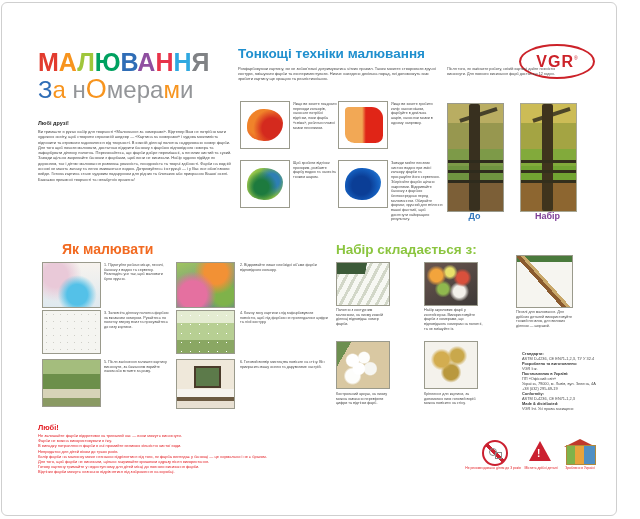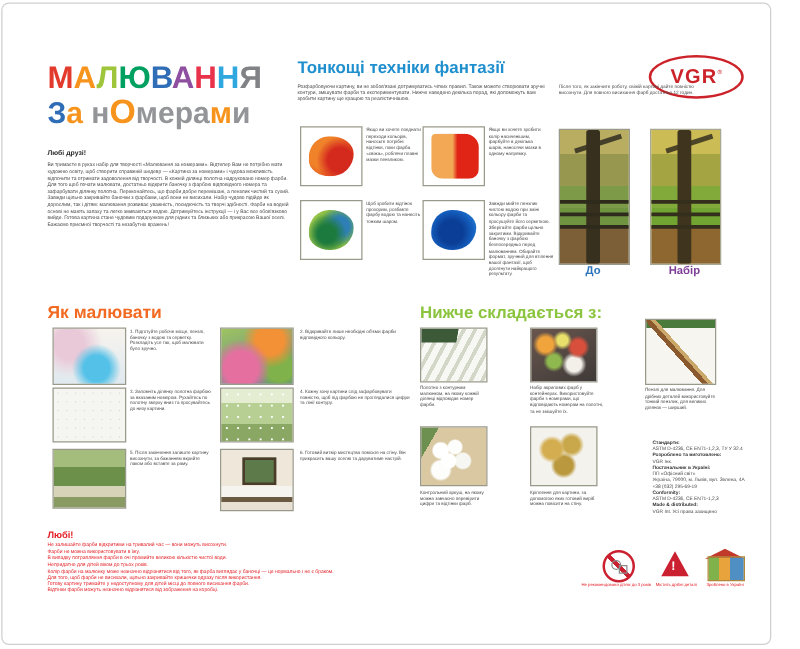--- a/index.html
+++ b/index.html
@@ -2,21 +2,21 @@
 <html><head>
 <meta charset="utf-8">
 <style>
   html,body{margin:0;padding:0;}
   body{width:640px;height:519px;position:relative;background:#ffffff;
        font-family:"Liberation Sans", sans-serif;color:#3c3c3c;overflow:hidden;}
   .abs{position:absolute;}
   .sheet{left:1px;top:2px;width:614px;height:512px;border:1px solid #cfcfcf;border-radius:6px;background:#fff;}
   
   .title1{left:38px;top:48px;font-size:25px;font-weight:700;letter-spacing:0px;line-height:28px;}
-  .title2{left:38px;top:76px;font-size:24px;font-weight:700;line-height:26px;}
+  .title2{left:38px;top:76px;font-size:24px;font-weight:400;line-height:26px;}
   .big-letter{font-size:27px;}
   .dear{left:38px;top:120px;font-size:5.5px;font-weight:bold;color:#2b2b2b;}
   .intro{left:38px;top:129px;width:196px;font-size:4px;line-height:5.3px;color:#4a4a4a;}
   
   .h-tech{left:238px;top:46px;font-size:13.5px;font-weight:800;}
   .h-how{left:38px;top:241px;font-size:14px;font-weight:800;}
   .h-kit{left:336px;top:242px;font-size:13.5px;font-weight:800;}
   .h-warn{left:38px;top:423px;font-size:7.5px;font-weight:800;}
   .tech-intro{left:238px;top:66px;width:202px;font-size:4px;line-height:5.1px;color:#4a4a4a;}
   .tiny{font-size:3.7px;line-height:4.7px;color:#4a4a4a;}
@@ -76,21 +76,21 @@
 <body>
 
 <div class="abs sheet"></div>
 
 <div class="abs title1"><span style="color: rgb(226, 59, 46);">М</span><span style="color: rgb(247, 148, 30);">А</span><span style="color: rgb(159, 198, 59);">Л</span><span style="color: rgb(0, 161, 96);">Ю</span><span style="color: rgb(47, 109, 182);">В</span><span style="color: rgb(143, 79, 160);">А</span><span style="color: rgb(232, 51, 74);">Н</span><span style="color: rgb(47, 168, 224);">Н</span><span style="color: rgb(128, 130, 133);">Я</span></div>
 <div class="abs title2"><span style="color: rgb(47, 109, 182);">З</span><span style="color: rgb(247, 148, 30);">а</span><span> </span><span style="color: rgb(147, 149, 152);">н</span><span class="big-letter" style="color: rgb(247, 148, 30);">О</span><span style="color: rgb(147, 149, 152);">м</span><span style="color: rgb(147, 149, 152);">е</span><span style="color: rgb(147, 149, 152);">р</span><span style="color: rgb(147, 149, 152);">а</span><span style="color: rgb(247, 148, 30);">м</span><span style="color: rgb(147, 149, 152);">и</span></div>
 
 <div class="abs dear">Любі друзі!</div>
 <div class="abs intro">Ви тримаєте в руках набір для творчості «Малювання за номерами». Відтепер Вам не потрібно мати художню освіту, щоб створити справжній шедевр — «Картина за номерами» і чудова можливість відпочити та отримати задоволення від творчості. В кожній ділянці полотна надруковано номер фарби. Для того щоб почати малювати, достатньо відкрити баночку з фарбою відповідного номера та зафарбувати ділянку полотна. Переконайтесь, що фарби добре перемішані, а пензлик чистий та сухий. Завжди щільно закривайте баночки з фарбами, щоб вони не висихали. Набір чудово підійде як дорослим, так і дітям: малювання розвиває уважність, посидючість та творчі здібності. Фарби на водній основі не мають запаху та легко змиваються водою. Дотримуйтесь інструкції — і у Вас все обов'язково вийде. Готова картина стане чудовим подарунком для рідних та близьких або прикрасою Вашої оселі. Бажаємо приємної творчості та незабутніх вражень!</div>
 
-<div class="abs h-tech" style="color:#1f8fce;">Тонкощі техніки фантазії</div>
+<div class="abs h-tech" style="color:#1f8fce;">Тонкощі техніки малювання</div>
 <div class="abs tech-intro">Розфарбовуючи картину, ви не зобов'язані дотримуватись чітких правил. Також можете створювати зручні контури, змішувати фарби та експериментувати. Нижче наведено декілька порад, які допоможуть вам зробити картину ще кращою та реалістичнішою.</div>
 
 <div class="abs frame" style="left:240px;top:101px;width:48px;height:46px;">
     <div class="blob blob1"></div>
   </div>
 <div class="abs tiny" style="left:293px;top:102px;width:44px;">Якщо ви хочете поєднати переходи кольорів, наносьте потрібні відтінки, поки фарба «свіжа», роблячи плавні мазки пензликом.</div>
 <div class="abs frame" style="left:338px;top:101px;width:48px;height:46px;">
     <div class="blob blob2"></div>
   </div>
 <div class="abs tiny" style="left:391px;top:102px;width:47px;">Якщо ви хочете зробити колір насиченішим, фарбуйте в декілька шарів, наносячи мазки в одному напрямку.</div>
@@ -119,40 +119,40 @@
 <div class="abs frame tree after" style="left:520px;top:103px;width:55px;height:107px;">
   <div class="branch"></div>
   <div class="trunk"></div>
   <div class="fencebar" style="top:52%;"></div>
   <div class="fencebar" style="top:62%;"></div>
   <div class="fencebar" style="top:71%;"></div>
 </div>
 <div class="abs lbl-before" style="color:#2d74bb;">До</div>
 <div class="abs lbl-after" style="color:#7f3f98;">Набір</div>
 
-<div class="abs h-how" style="color:#f26a21;">Як малювати</div>
+<div class="abs h-how" style="color:#f26a21;margin-left:24px;">Як малювати</div>
 
 <div class="abs ph ph1" style="left:42px;top:262px;width:57px;height:44px;"></div>
 <div class="abs tiny" style="left:104px;top:263px;width:66px;">1. Підготуйте робоче місце, пензлі, баночку з водою та серветку. Розкладіть усе так, щоб малювати було зручно.</div>
 <div class="abs ph ph2" style="left:176px;top:262px;width:57px;height:44px;"></div>
 <div class="abs tiny" style="left:240px;top:263px;width:88px;">2. Відкривайте лише необхідні об'єми фарби відповідного кольору.</div>
 
 <div class="abs ph ph3" style="left:42px;top:310px;width:57px;height:42px;"></div>
 <div class="abs tiny" style="left:104px;top:311px;width:66px;">3. Заповніть ділянку полотна фарбою за вказаним номером. Рухайтесь по полотну зверху вниз та просувайтесь до низу картини.</div>
 <div class="abs ph ph4" style="left:176px;top:310px;width:57px;height:42px;"></div>
 <div class="abs tiny" style="left:240px;top:311px;width:88px;">4. Кожну зону картини слід зафарбовувати повністю, щоб під фарбою не проглядалися цифри та лінії контуру.</div>
 
 <div class="abs ph ph5" style="left:42px;top:359px;width:57px;height:46px;"></div>
 <div class="abs tiny" style="left:104px;top:360px;width:66px;">5. Після закінчення залиште картину висохнути, за бажанням вкрийте лаком або вставте за раму.</div>
 <div class="abs ph ph6" style="left:176px;top:359px;width:57px;height:48px;">
     <div class="pic-on-wall"></div>
   </div>
 <div class="abs tiny" style="left:240px;top:360px;width:88px;">6. Готовий витвір мистецтва повісьте на стіну. Він прикрасить вашу оселю та даруватиме настрій.</div>
 
-<div class="abs h-kit" style="color:#8bc53f;">Нижче складається з:</div>
+<div class="abs h-kit" style="color:#8bc53f;">Набір складається з:</div>
 
 <div class="abs ph k1" style="left:336px;top:262px;width:52px;height:42px;">
     <div class="k1c"></div>
   </div>
 <div class="abs tiny" style="left:336px;top:308px;width:56px;">Полотно з контурним малюнком, на якому кожній ділянці відповідає номер фарби.</div>
 <div class="abs ph k2" style="left:424px;top:262px;width:52px;height:42px;"></div>
 <div class="abs tiny" style="left:424px;top:308px;width:62px;">Набір акрилових фарб у контейнерах. Використовуйте фарби з номерами, що відповідають номерам на полотні, та не змішуйте їх.</div>
 
 <div class="abs ph k3" style="left:336px;top:341px;width:52px;height:46px;"></div>
 <div class="abs tiny" style="left:336px;top:392px;width:56px;">Контрольний аркуш, на якому можна завчасно перевірити цифри та відтінки фарб.</div>

